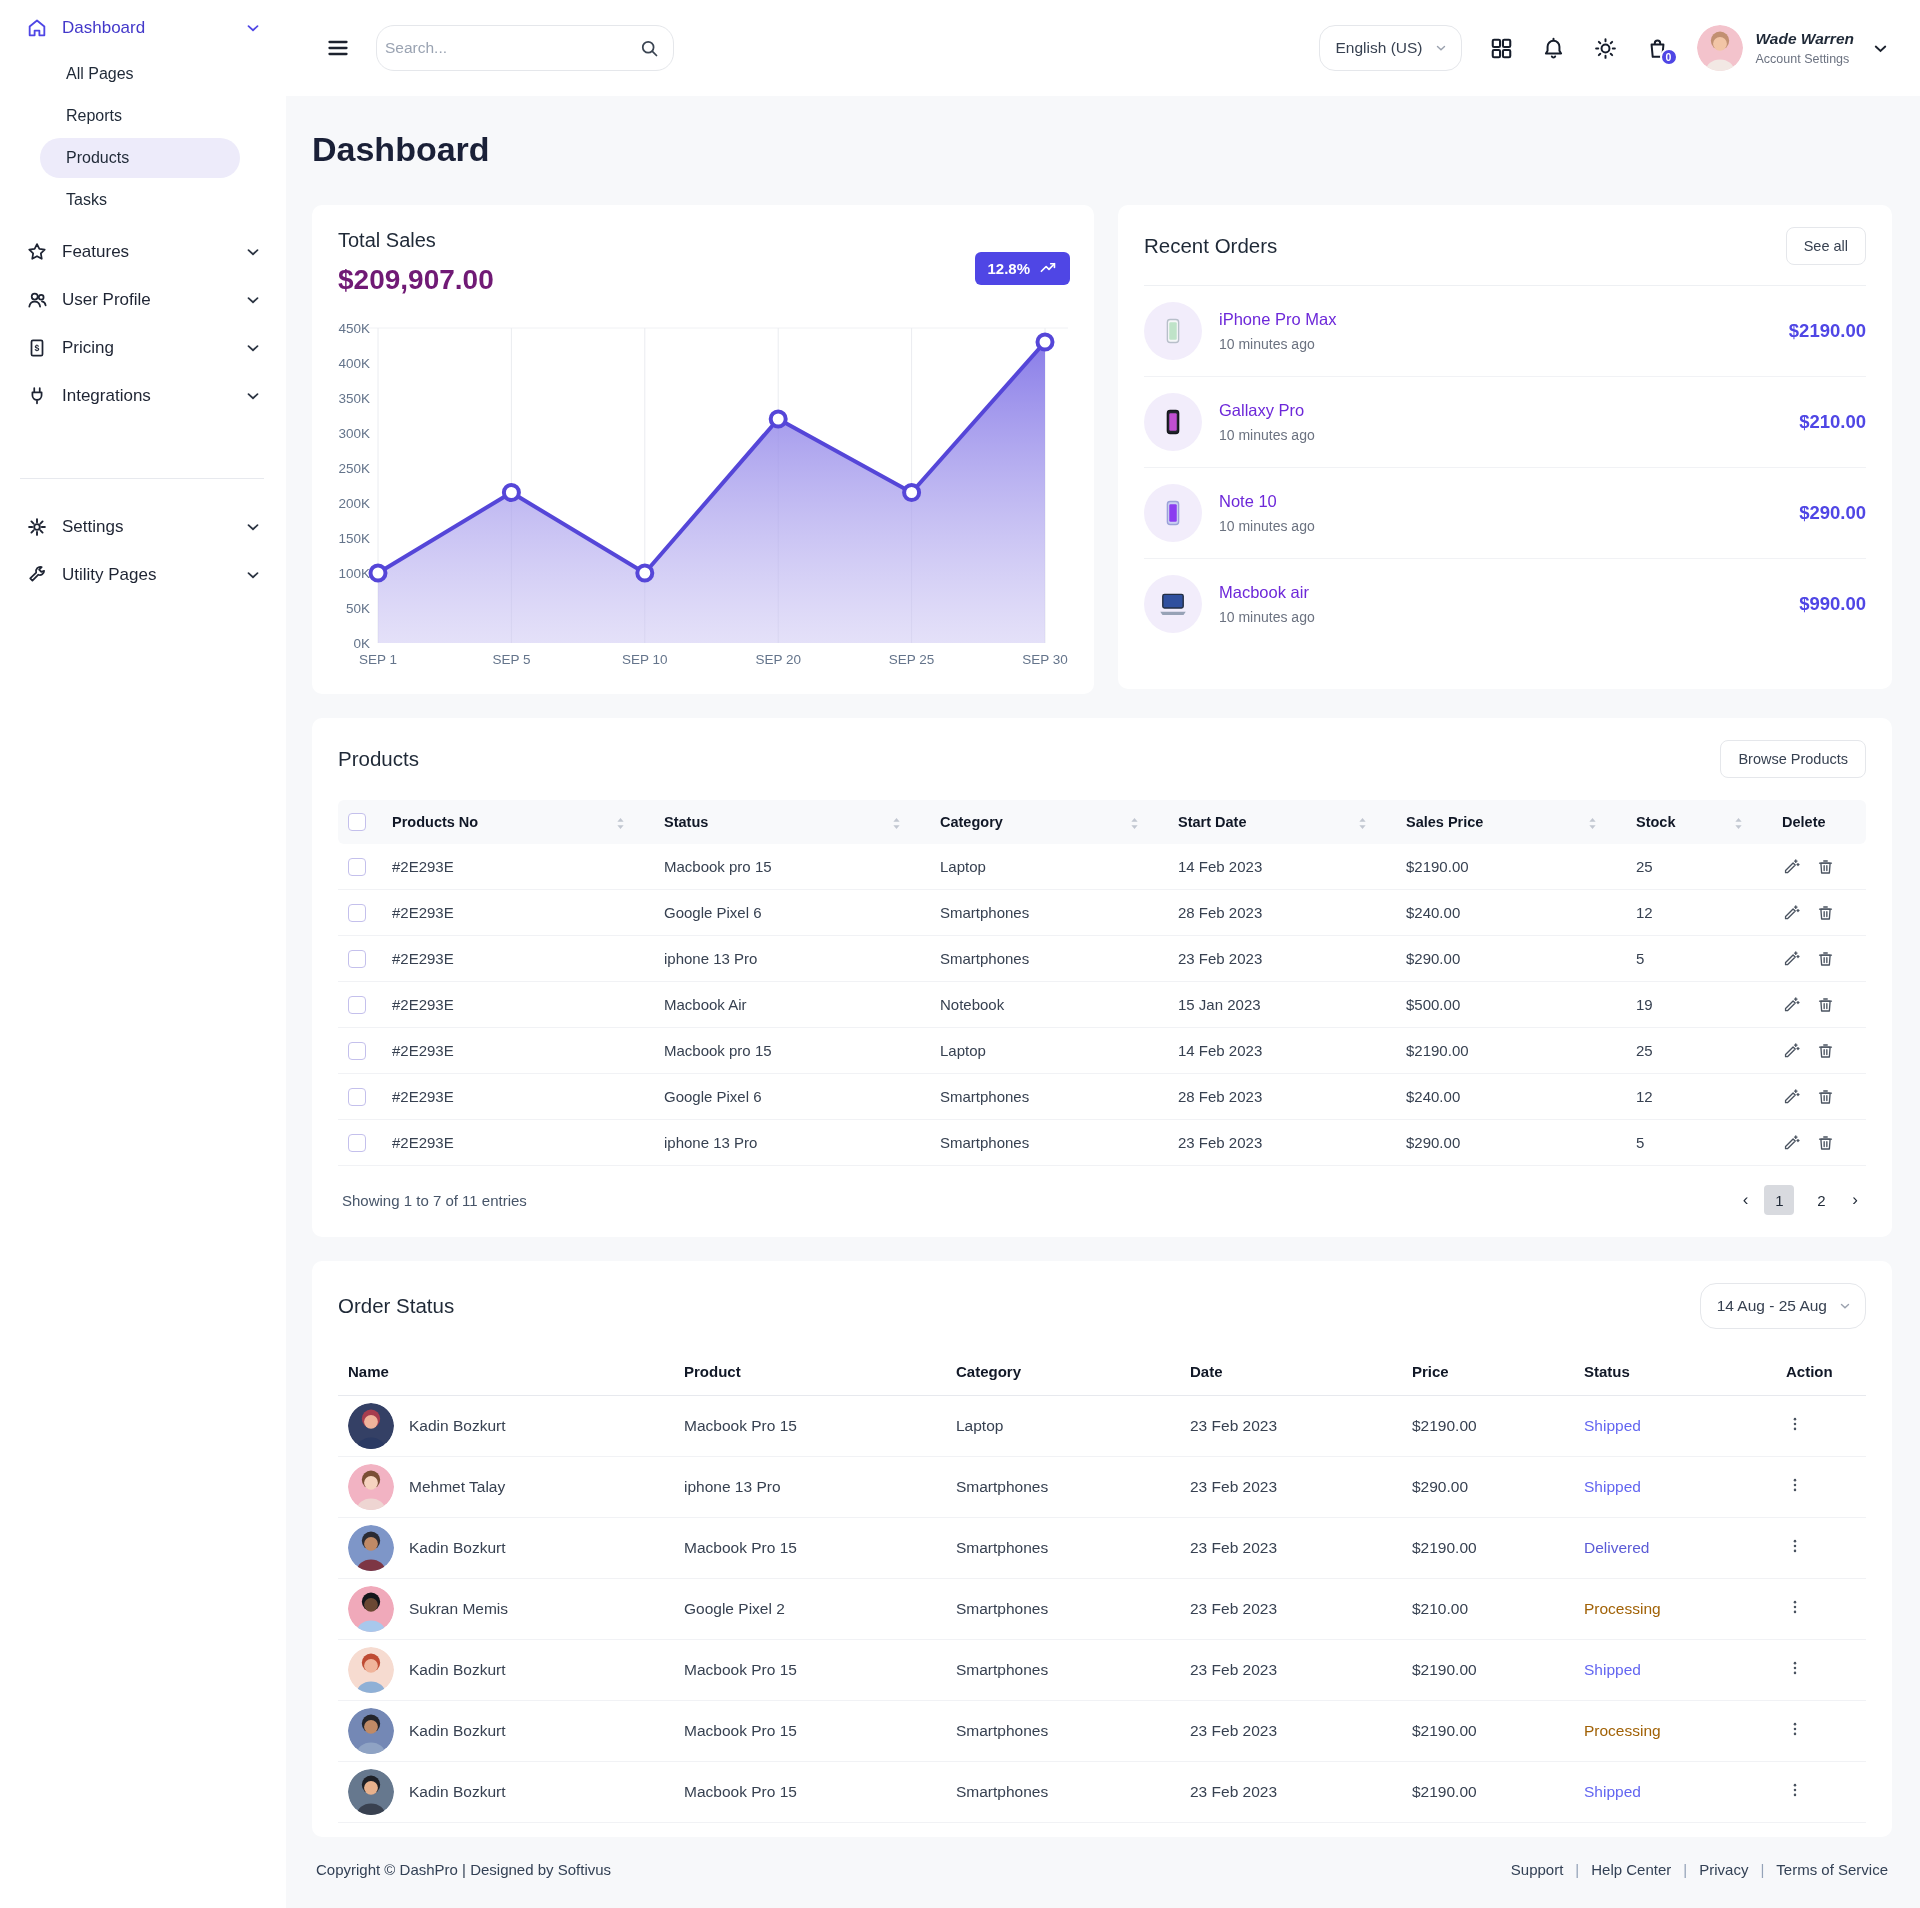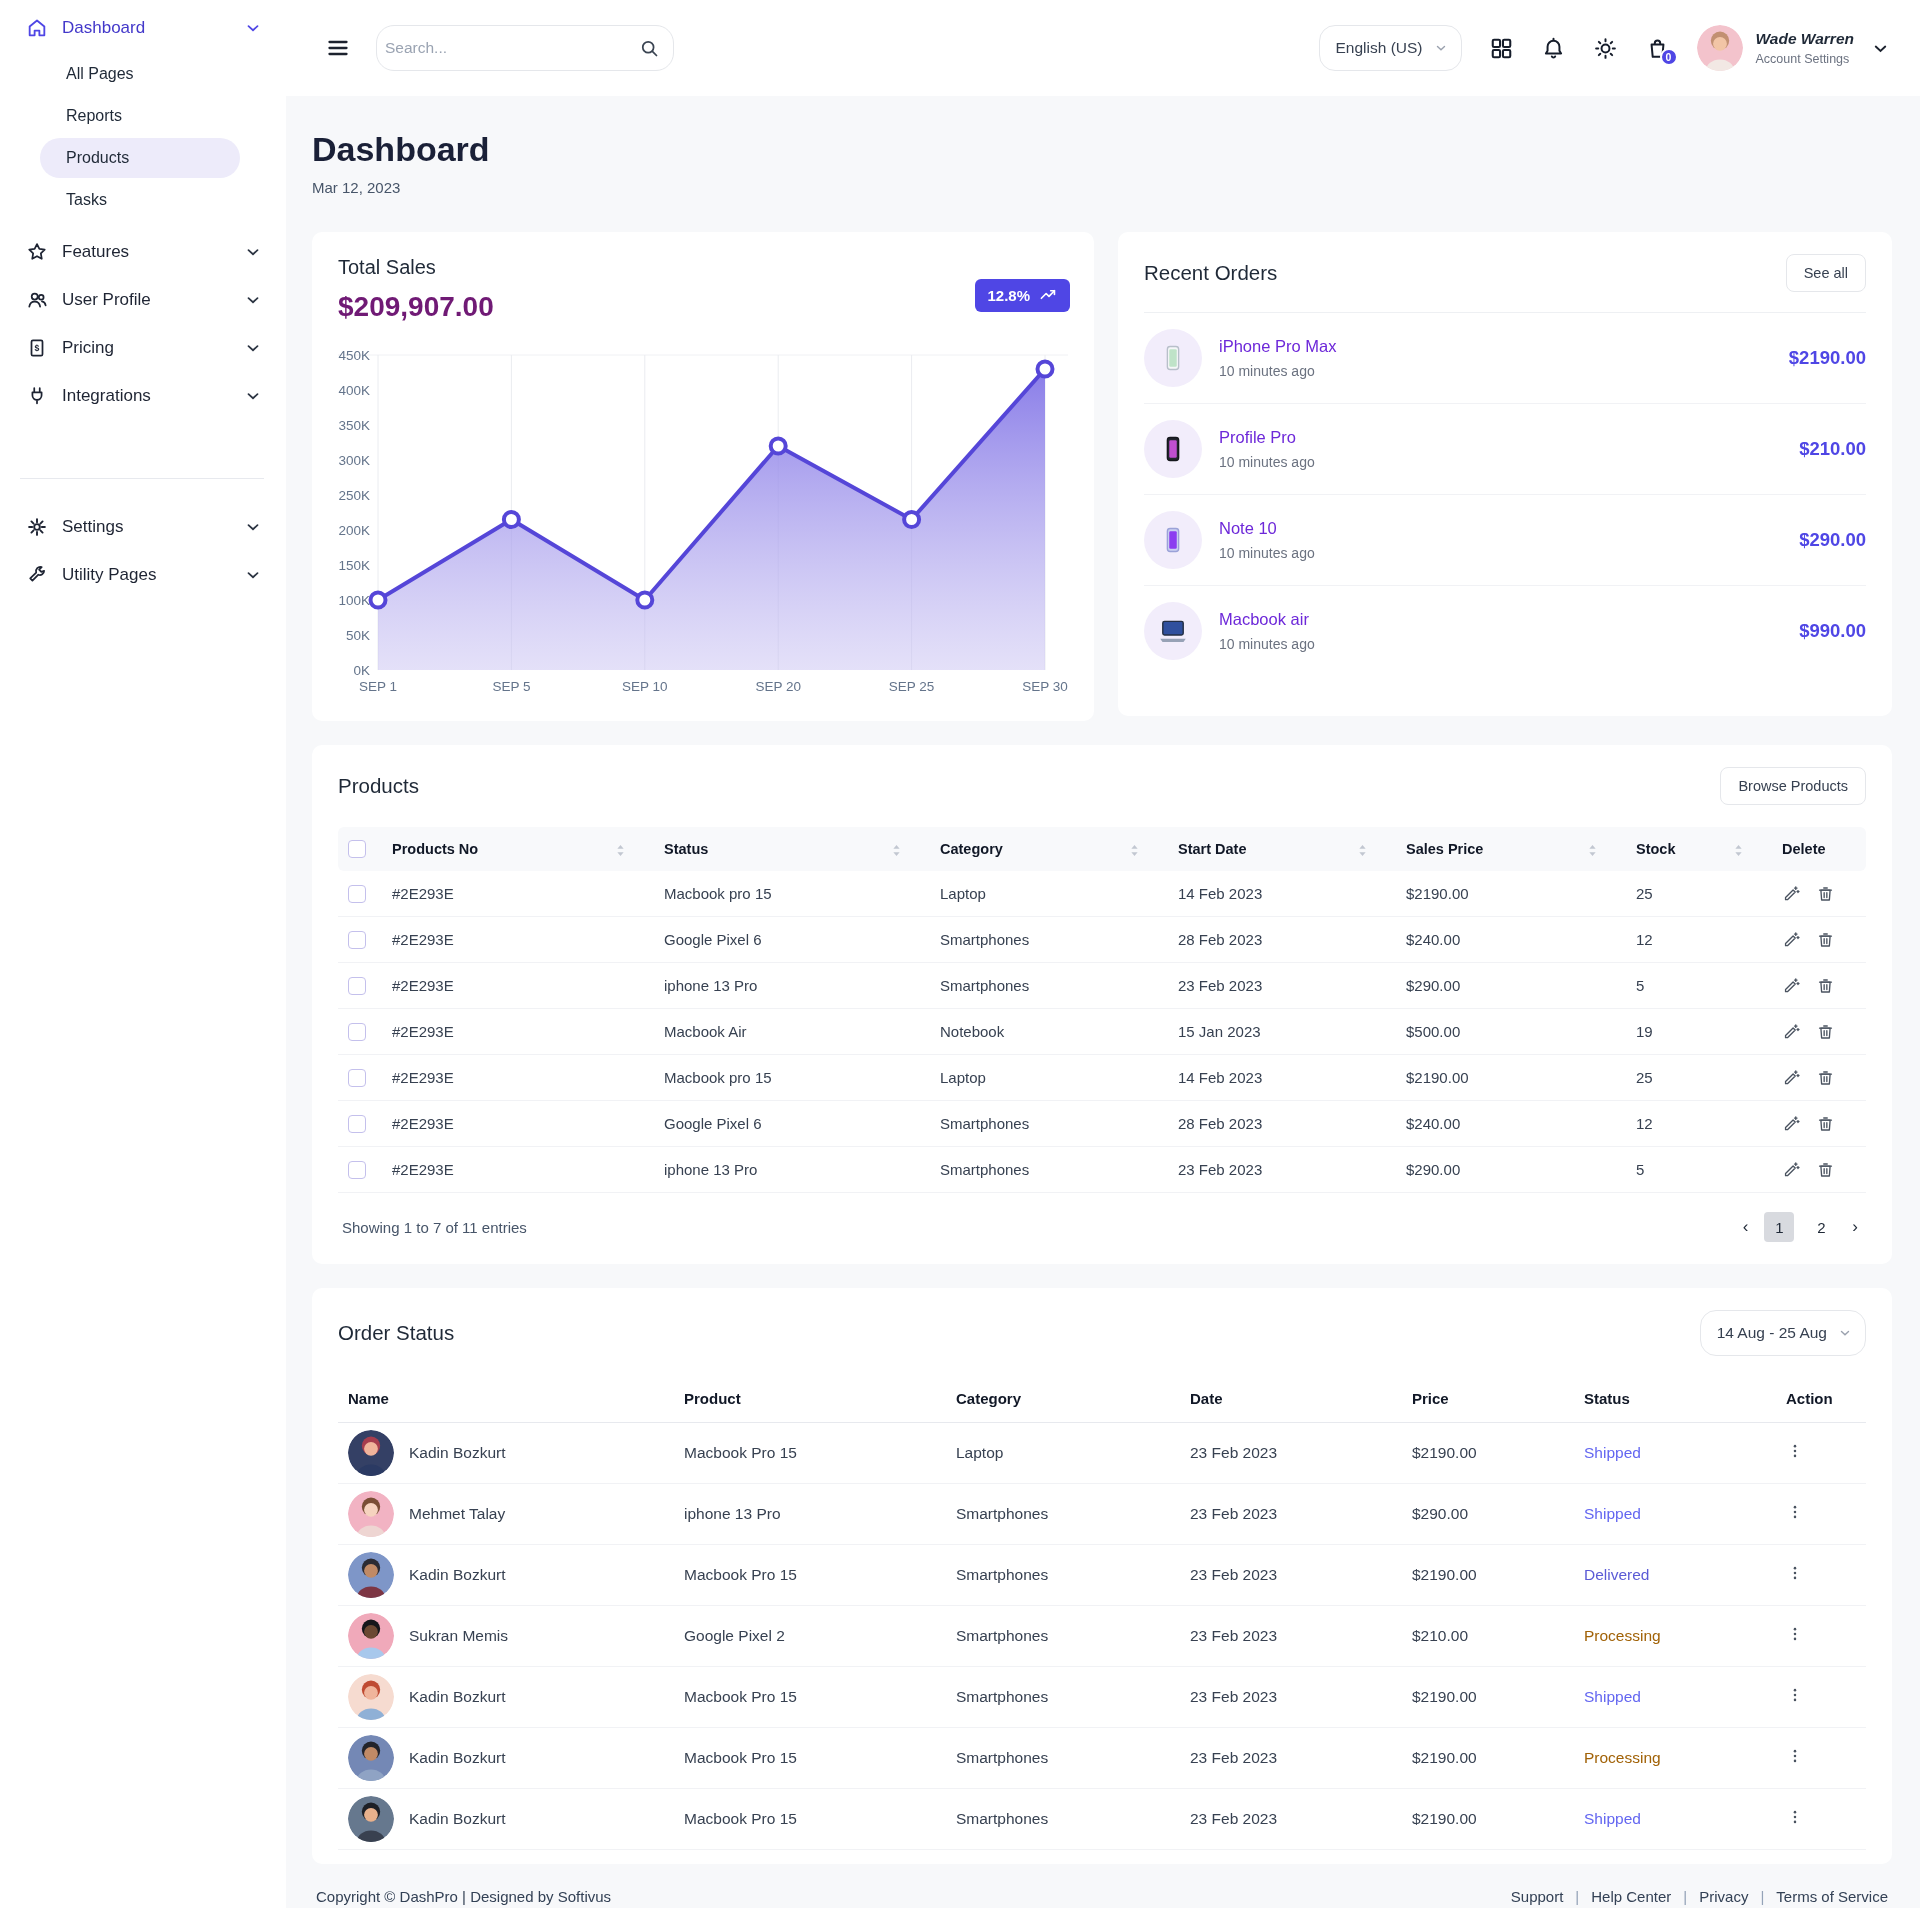--- a/index.html
+++ b/index.html
@@ -293,21 +293,20 @@
             <svg viewBox="0 0 24 24" fill="none" stroke="currentColor" stroke-width="2.4" stroke-linecap="round">
                 <path d="M6 9.5 12 15l6-5.5"></path>
               </svg>
           </span>
         </div>
       </div>
     </header>
 
     <div class="content">
       <h1 class="page-title">Dashboard</h1>
-      <div class="page-date">Mar 12, 2023</div>
 
       <div class="cards">
 
         <section class="card sales">
           <div class="sales-title">Total Sales</div>
           <div class="sales-amount">$209,907.00</div>
           <div class="badge">
             <span>12.8%</span>
             <span class="ticon">
               <svg viewBox="0 0 24 24" fill="none" stroke="currentColor" stroke-width="2.1" stroke-linecap="round" stroke-linejoin="round">
@@ -379,21 +378,21 @@
                 <span class="ro-price">$2190.00</span>
               </div>
               <div class="ro-item">
                 <span class="thumb">
                   <svg width="30" height="30" viewBox="0 0 24 24">
                     <rect x="7.5" y="2.8" width="9" height="18.4" rx="2.2" fill="#23262E" stroke="#15171C" stroke-width="1.1"></rect>
                     <rect x="9" y="5" width="6" height="14" rx="1" fill="#C04FD0"></rect>
                   </svg>
                 </span>
                 <div>
-                  <div class="ro-name">Profile Pro</div>
+                  <div class="ro-name">Gallaxy Pro</div>
                   <div class="ro-time">10 minutes ago</div>
                 </div>
                 <span class="ro-price">$210.00</span>
               </div>
               <div class="ro-item">
                 <span class="thumb">
                   <svg width="30" height="30" viewBox="0 0 24 24">
                     <rect x="7.5" y="2.8" width="9" height="18.4" rx="2.2" fill="#CBD0F2" stroke="#9BA2D8" stroke-width="1.1"></rect>
                     <rect x="9" y="5" width="6" height="14" rx="1" fill="#8B3DF0"></rect>
                   </svg>

